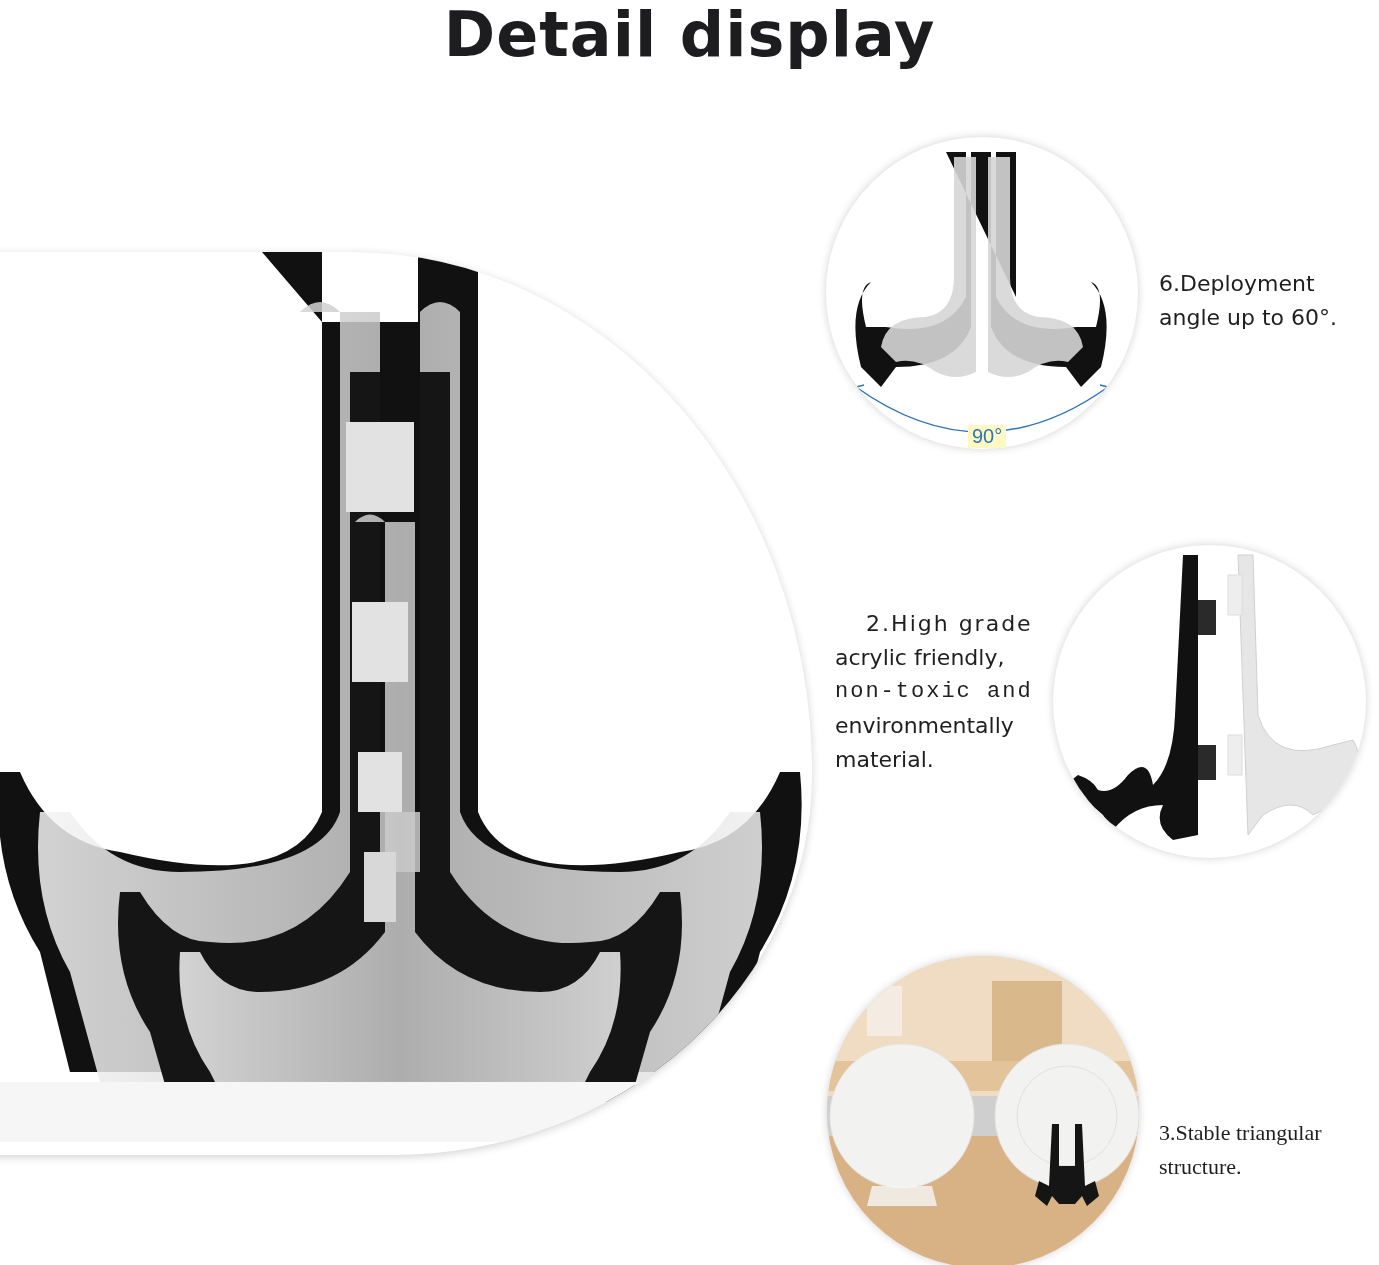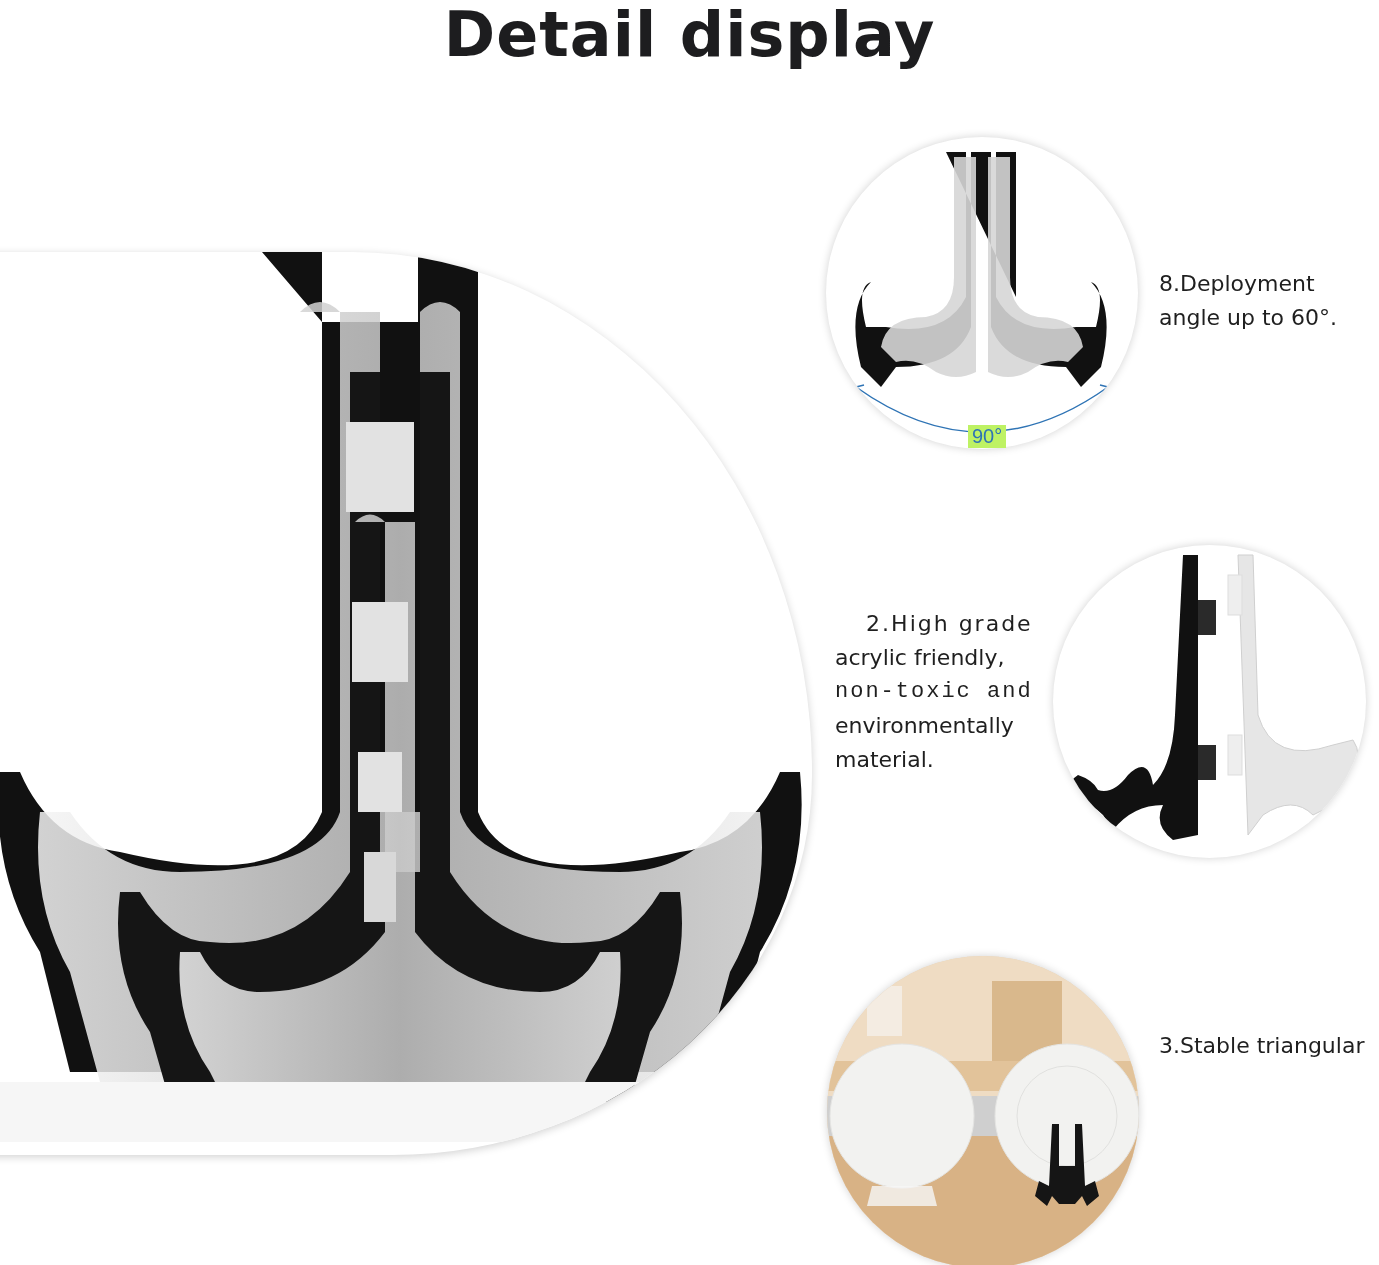--- a/index.html
+++ b/index.html
@@ -6,24 +6,24 @@
   body { width:1379px; height:1265px; position:relative; overflow:hidden; font-family:"DejaVu Sans", sans-serif; color:#1f1f1f; }
   .title { position:absolute; left:0; width:1379px; top:-2px; text-align:center; font-family:"DejaVu Sans", sans-serif; font-weight:bold; font-size:62px; letter-spacing:1px; color:#1d1d1f; }
   .big-panel { position:absolute; left:-40px; top:252px; width:852px; height:903px; background:#fff; border-radius:0 460px 420px 0 / 0 520px 380px 0; box-shadow:0 2px 8px rgba(0,0,0,0.18); overflow:hidden; }
   .circle { position:absolute; border-radius:50%; background:#fff; box-shadow:0 0 8px rgba(0,0,0,0.18); overflow:hidden; }
   .c1 { left:826px; top:137px; width:312px; height:312px; }
   .c2 { left:1053px; top:545px; width:313px; height:313px; }
   .c3 { left:827px; top:956px; width:312px; height:312px; background:#e9d3b6; }
   .caption { position:absolute; font-family:"DejaVu Sans", sans-serif; font-size:22px; line-height:34px; color:#1f1f1f; }
   .cap1 { left:1159px; top:267px; }
   .cap2 { left:835px; top:607px; }
-  .cap3 { left:1159px; top:1029px; }
+  .cap3 { left:1159px; top:1116px;font-family:Liberation Serif, serif; }
   .cap2 .l1 { letter-spacing:2px;text-align:right; }
   .cap2 .l3 { letter-spacing:2px;font-family:Liberation Mono, monospace; }
-  .angle-label { position:absolute; left:968px; top:425px; font-size:20px; color:#2f74b5; background:#bef264; padding:0 4px; font-family:"Liberation Sans", sans-serif; }
+  .angle-label { position:absolute; left:968px; top:425px; font-size:20px; color:#2f74b5; background:#fef9c3; padding:0 4px; font-family:"Liberation Sans", sans-serif; }
   svg { position:absolute; left:0; top:0; }
 </style>
 </head>
 <body>
 
 <div class="title">Detail display</div>
 
 <div class="big-panel">
   <svg width="852" height="903" viewBox="0 0 852 903">
     <defs>
@@ -56,21 +56,21 @@
     <path d="M120 15 L140 15 L140 160 Q120 200 60 190 L40 190 Q30 150 45 145 Q20 170 35 230 L55 250 L70 230 Q130 230 145 190 L145 15 L165 15 L165 190 Q180 230 240 230 L255 250 L275 230 Q290 170 265 145 Q280 150 270 190 L250 190 Q190 200 170 160 L170 15 L190 15 L190 160 Z" fill="#111"></path>
     <path d="M128 20 L150 20 L150 235 Q130 245 110 235 Q90 220 70 225 L55 210 Q60 180 100 180 Q128 175 128 140 Z" fill="#d6d6d6" opacity="0.9"></path>
     <path d="M184 20 L162 20 L162 235 Q182 245 202 235 Q222 220 242 225 L257 210 Q252 180 212 180 Q184 175 184 140 Z" fill="#d6d6d6" opacity="0.9"></path>
     <path d="M30 250 Q156 340 282 250" fill="none" stroke="#2f74b5" stroke-width="1.5"></path>
     <path d="M30 250 l8 -2 m-8 2 l3 7" stroke="#2f74b5" stroke-width="1.5"></path>
     <path d="M282 250 l-8 -2 m8 2 l-3 7" stroke="#2f74b5" stroke-width="1.5"></path>
   </svg>
 </div>
 <div class="angle-label">90°</div>
 <div class="caption cap1">
-  <div>8.Deployment</div>
+  <div>6.Deployment</div>
   <div>angle up to 60°.</div>
 </div>
 
 <div class="circle c2">
   <svg width="313" height="313" viewBox="0 0 313 313">
     <path d="M130 10 L145 10 L145 290 L120 295 Q100 280 110 260 Q80 260 60 285 L50 270 Q40 260 20 250 Q10 240 25 230 Q40 235 45 245 Q60 250 75 230 Q95 210 100 240 Q120 220 122 170 Z" fill="#111"></path>
     <rect x="145" y="55" width="18" height="35" fill="#2a2a2a"></rect>
     <rect x="145" y="200" width="18" height="35" fill="#2a2a2a"></rect>
     <path d="M185 10 L200 10 L205 170 Q220 220 280 200 L300 195 Q310 210 300 225 L280 260 L260 270 Q240 250 210 270 L195 290 Z" fill="#e6e6e6" stroke="#cfcfcf"></path>
     <rect x="175" y="30" width="14" height="40" fill="#eee" stroke="#ddd"></rect>
@@ -95,13 +95,14 @@
     <rect x="0" y="180" width="312" height="132" fill="#d8b285"></rect>
     <circle cx="75" cy="160" r="72" fill="#f2f2f0" stroke="#e4e4e2"></circle>
     <circle cx="240" cy="160" r="72" fill="#f2f2f0" stroke="#e4e4e2"></circle>
     <circle cx="240" cy="160" r="50" fill="none" stroke="#e0e0de"></circle>
     <path d="M225 168 L232 168 L232 210 L248 210 L248 168 L255 168 L258 230 L268 225 L272 240 L260 250 L255 240 L248 248 L232 248 L225 240 L220 250 L208 240 L212 225 L222 230 Z" fill="#151515"></path>
     <path d="M45 230 L105 230 L110 250 L40 250 Z" fill="#f6f6f6" opacity="0.8"></path>
   </svg>
 </div>
 <div class="caption cap3">
   <div>3.Stable triangular</div>
+  <div>structure.</div>
 </div>
 
 </body></html>

